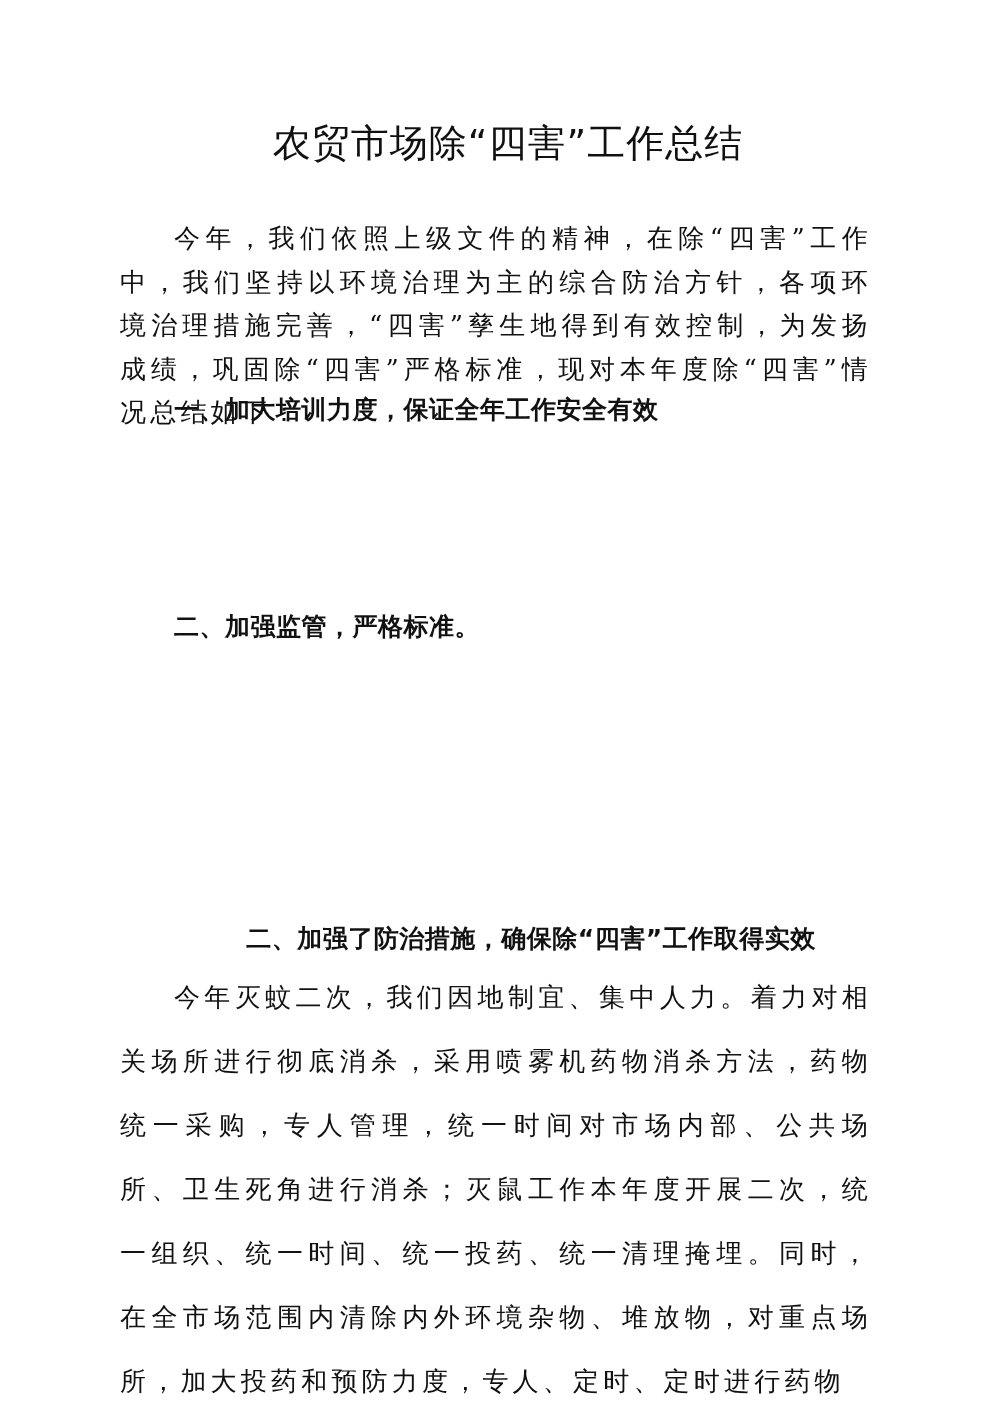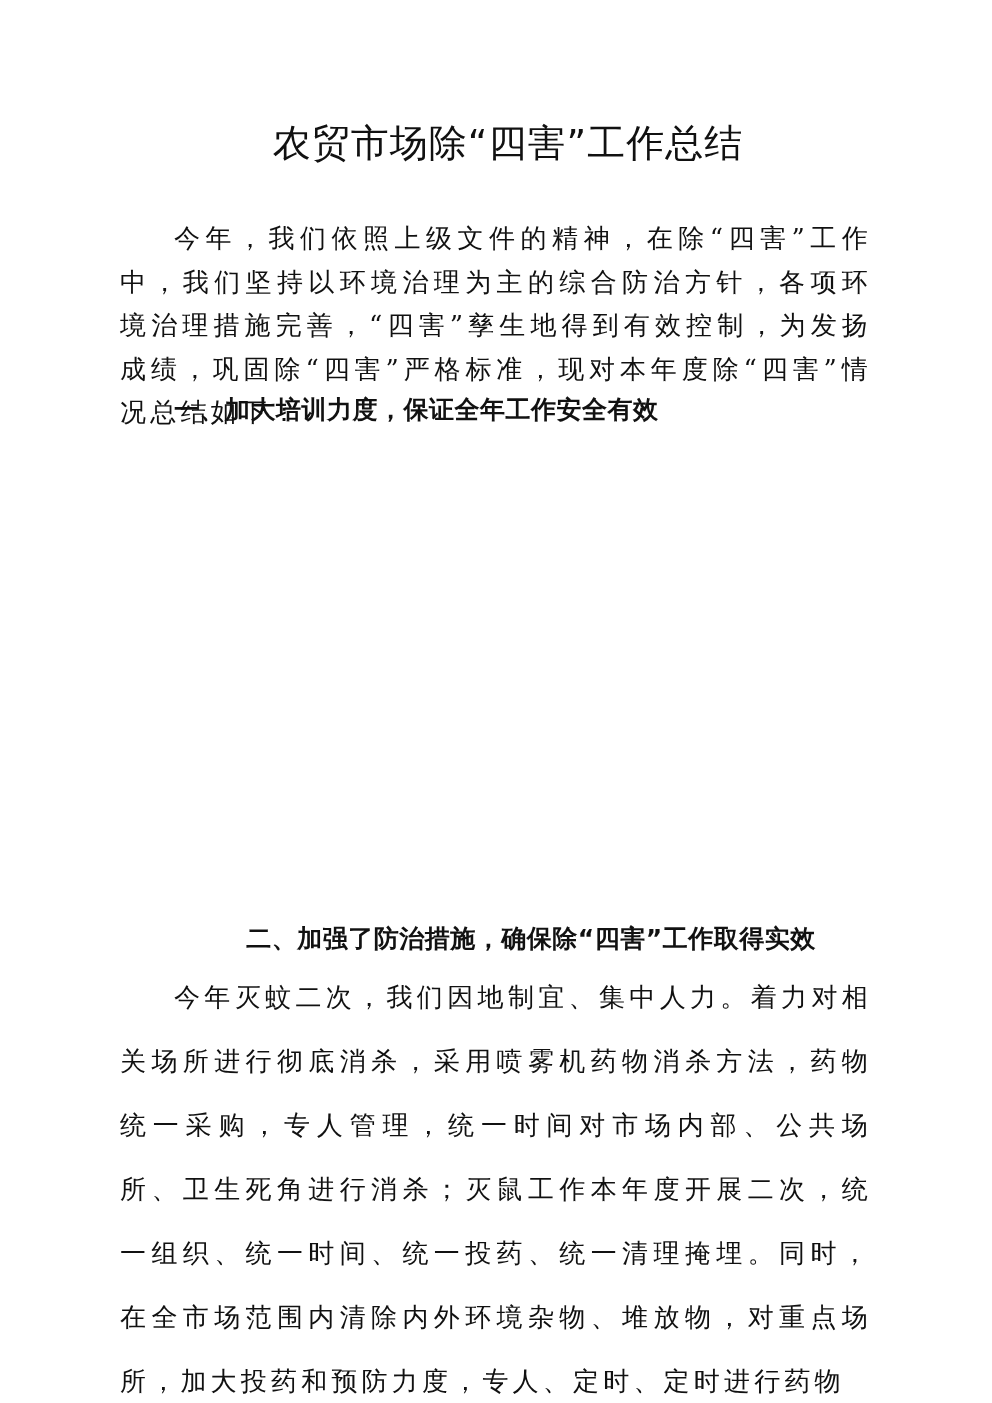--- a/index.html
+++ b/index.html
@@ -19,16 +19,17 @@
 </head>
 <body>
 
 <div class="page">
   <h1 class="title">农贸市场除“四害”工作总结</h1>
 
   <p class="block para p1">今年，我们依照上级文件的精神，在除“四害”工作中，我们坚持以环境治理为主的综合防治方针，各项环境治理措施完善，“四害”孳生地得到有效控制，为发扬成绩，巩固除“四害”严格标准，现对本年度除“四害”情况总结如下：</p>
 
   <h2 class="block h1">一、加大培训力度，保证全年工作安全有效</h2>
 
+  <h2 class="block h2">二、加强监管，严格标准。</h2>
 
   <h2 class="block h3">二、加强了防治措施，确保除“四害”工作取得实效</h2>
   <p class="block para p4">今年灭蚊二次，我们因地制宜、集中人力。着力对相关场所进行彻底消杀，采用喷雾机药物消杀方法，药物统一采购，专人管理，统一时间对市场内部、公共场所、卫生死角进行消杀；灭鼠工作本年度开展二次，统一组织、统一时间、统一投药、统一清理掩埋。同时，在全市场范围内清除内外环境杂物、堆放物，对重点场所，加大投药和预防力度，专人、定时、定时进行药物</p>
 </div>
 
 </body></html>

